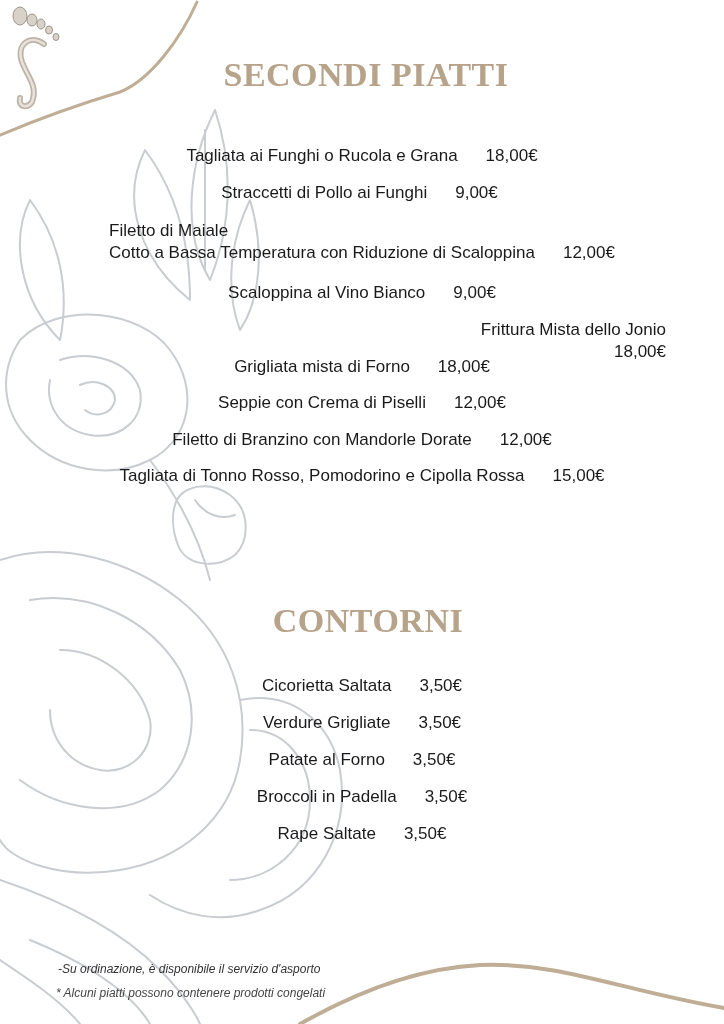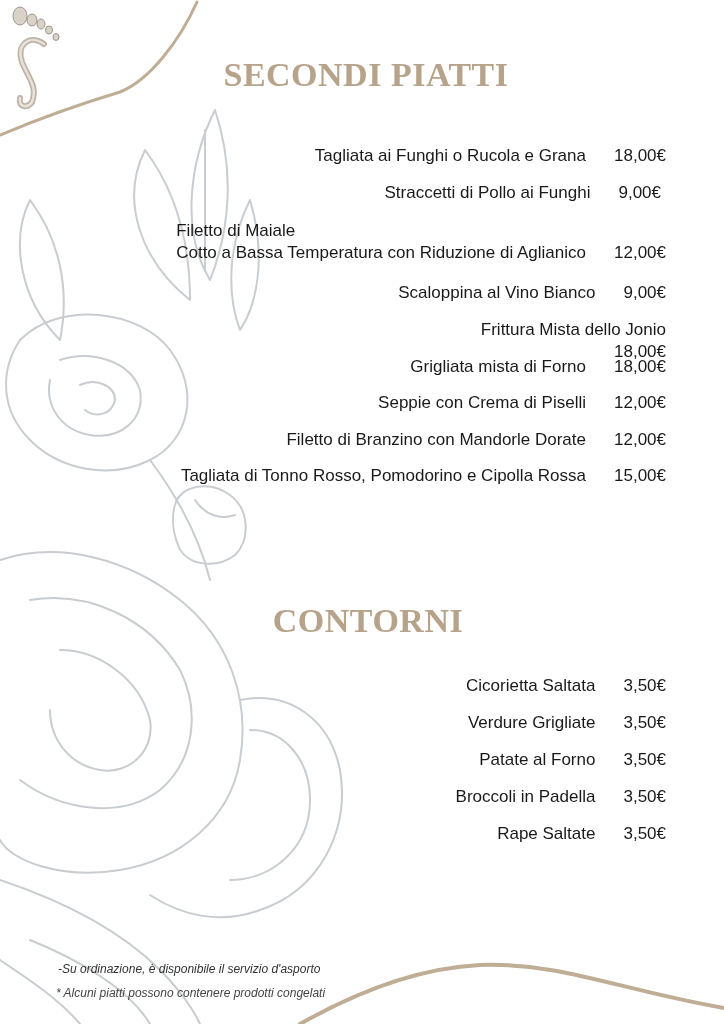--- a/index.html
+++ b/index.html
@@ -7,21 +7,21 @@
          font-family: "Liberation Sans", sans-serif; color: #1a1a1a; }
   .bg-art { position: absolute; left: 0; top: 0; width: 724px; height: 1024px; z-index: 0; }
   .logo { position: absolute; left: 8px; top: 4px; width: 52px; height: 110px; z-index: 2; }
   .section-title { position: absolute; left: 0; width: 724px; text-align: center;
     font-family: "Liberation Serif", "DejaVu Serif", serif; font-weight: bold;
     font-size: 34px; letter-spacing: 0.5px; color: #b6a38a; z-index: 2; }
   #title-secondi { top: 56px; padding-left: 4px; }
   #title-contorni { top: 602px; padding-left: 6px; }
   .menu-list { position: absolute; left: 58px; width: 608px; z-index: 2; }
   .menu-item { position: absolute; left: 0; width: 608px; display: flex;
-    justify-content: flex-end; align-items: flex-end; font-size: 17px; line-height: 22px; }
+    justify-content: center; align-items: flex-end; font-size: 17px; line-height: 22px; }
   .item-name { white-space: nowrap; }
   .item-name .line { display: block; }
   .item-price { white-space: nowrap; text-align: right; margin-left: 28px; }
   .footer-note { position: absolute; left: 58px; top: 962px; font-size: 12px; font-style: italic;
     color: #333; z-index: 2; }
   .footer-small { position: absolute; left: 56px; top: 986px; font-size: 12px; font-style: italic;
     color: #444; z-index: 2; }
 </style>
 </head>
 <body>
@@ -77,21 +77,21 @@
     <span class="item-name">Tagliata ai Funghi o Rucola e Grana</span>
     <span class="item-price">18,00€</span>
   </div>
   <div class="menu-item" style="top:182px;">
     <span class="item-name">Straccetti di Pollo ai Funghi</span>
     <span class="item-price" style="padding-right:5px;">9,00€</span>
   </div>
   <div class="menu-item" style="top:220px;">
     <span class="item-name">
       <span class="line">Filetto di Maiale</span>
-      <span class="line">Cotto a Bassa Temperatura con Riduzione di Aglianico</span>
+      <span class="line">Cotto a Bassa Temperatura con Riduzione di Scaloppina</span>
     </span>
     <span class="item-price">12,00€</span>
   </div>
   <div class="menu-item" style="top:282px;">
     <span class="item-name">Scaloppina al Vino Bianco</span>
     <span class="item-price">9,00€</span>
   </div>
   <div class="menu-item" style="top:319px;flex-direction:column;">
     <span class="item-name">Frittura Mista dello Jonio</span>
     <span class="item-price">18,00€</span>

